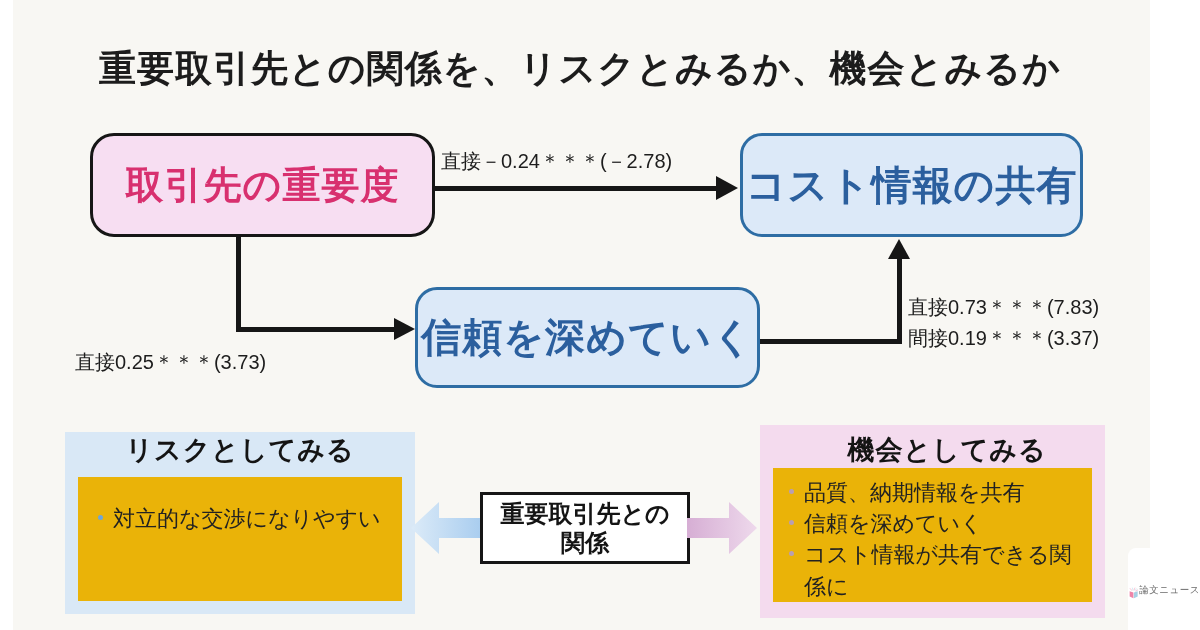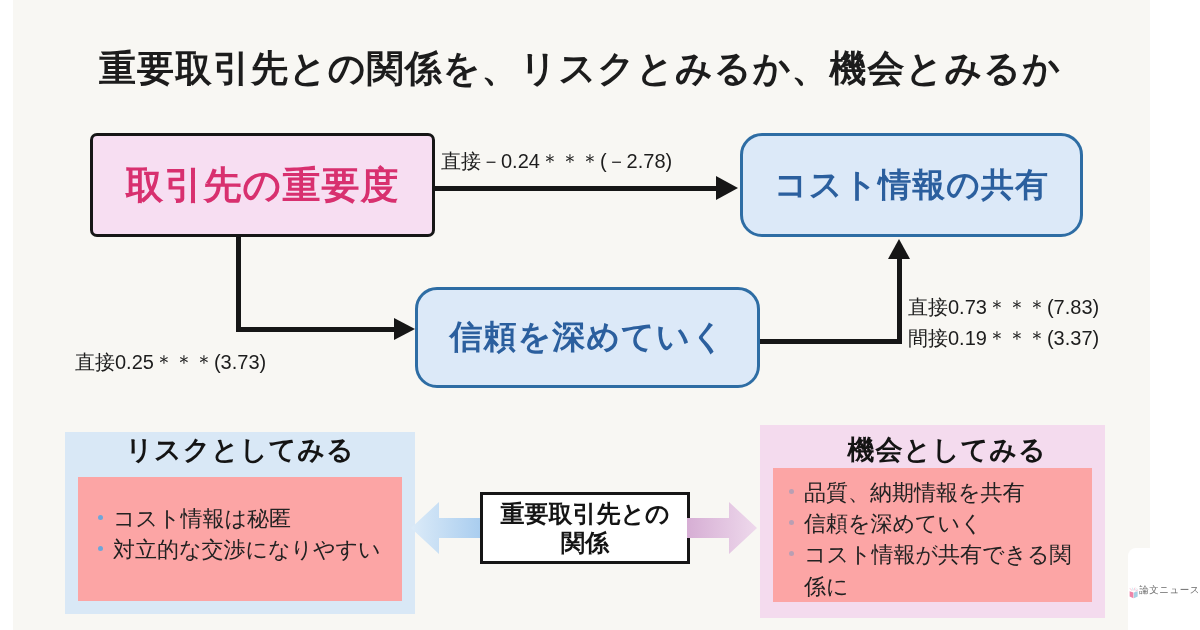--- a/index.html
+++ b/index.html
@@ -14,30 +14,30 @@
   #strip-right { left: 1150px; width: 50px; }
 
   .title {
     position: absolute; left: 0; top: 44px; width: 1160px;
     text-align: center; font-size: 37px; font-weight: 800;
     color: #1c1c1c; letter-spacing: 1px;
   }
 
   .node {
     position: absolute; display: flex; align-items: center; justify-content: center;
-    border-radius: 7px; font-weight: 800; letter-spacing: 1px;
+    border-radius: 24px; font-weight: 800; letter-spacing: 1px;
   }
   .node-pink {
     left: 90px; top: 133px; width: 345px; height: 104px;
     background: #f7def2; border: 3px solid #161616;
     color: #d8306f; font-size: 38px;
   }
   .node-blue {
     background: #dce9f8; border: 3px solid #2e6da4;
-    color: #2b5f9e; font-size: 33px; border-radius: 22px;
+    color: #2b5f9e; font-size: 40px; border-radius: 22px;
   }
   #node-cost { left: 740px; top: 133px; width: 343px; height: 104px; }
   #node-ops  { left: 415px; top: 287px; width: 345px; height: 101px; }
 
   .edge-line { position: absolute; background: #161616; }
   .edge-label {
     position: absolute; font-size: 20px; color: #1d1d1d; white-space: nowrap;
   }
   .arrowhead { position: absolute; width: 0; height: 0; }
   #arrow1-head {
@@ -58,21 +58,21 @@
 
   .panel { position: absolute; }
   #risk-panel { left: 65px; top: 432px; width: 350px; height: 182px; background: #d9e8f6; }
   #opp-panel  { left: 760px; top: 425px; width: 345px; height: 193px; background: #f4dbee; }
   .panel-title {
     width: 100%; text-align: center; font-size: 27px; font-weight: 800; color: #141414;
     letter-spacing: 1px;
   }
   #risk-panel .panel-title { }
   #opp-panel  .panel-title { padding-top: 7px; padding-left: 29px; }
-  .panel-inner { position: absolute; background: #fca5a5; }
+  .panel-inner { position: absolute; background: #eab308; }
   #risk-inner { left: 13px; top: 45px; width: 324px; height: 124px; padding: 26px 10px 0 18px; }
   #opp-inner  { left: 13px; top: 43px; width: 319px; height: 134px; padding: 9px 8px 0 14px; }
   .bullet-item { display: flex; font-size: 22px; color: #222222; line-height: 1.42; }
   .bullet-dot {
     flex: 0 0 auto; width: 5px; height: 5px; border-radius: 50%;
     margin: 12px 10px 0 2px;
   }
   #risk-inner .bullet-dot { background: #6fa6d9; }
   #opp-inner  .bullet-dot { background: #b99fb3; }
 
@@ -129,24 +129,20 @@
   <div class="edge-line" style="left:897px; top:252px; width:5px; height:92px;"></div>
   <div class="arrowhead" id="arrow3-head"></div>
   <div class="edge-label" style="left:908px; top:294px;">直接0.73＊＊＊(7.83)</div>
   <div class="edge-label" style="left:908px; top:325px;">間接0.19＊＊＊(3.37)</div>
 
   <div class="panel" id="risk-panel">
     <div class="panel-title">リスクとしてみる</div>
     <div class="panel-inner" id="risk-inner">
       <div class="bullet-item">
         <span class="bullet-dot"></span>
-        <span>コスト情報は秘匿</span>
-      </div>
-      <div class="bullet-item">
-        <span class="bullet-dot"></span>
         <span>対立的な交渉になりやすい</span>
       </div>
     </div>
   </div>
 
   <div class="panel" id="opp-panel">
     <div class="panel-title">機会としてみる</div>
     <div class="panel-inner" id="opp-inner">
       <div class="bullet-item">
         <span class="bullet-dot"></span>

